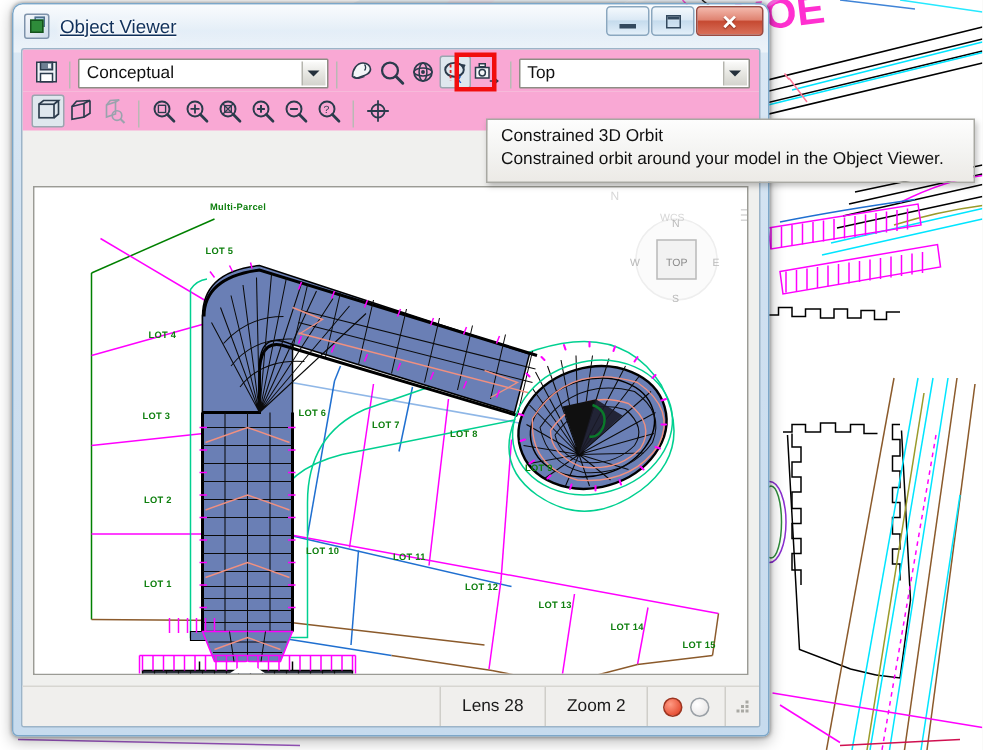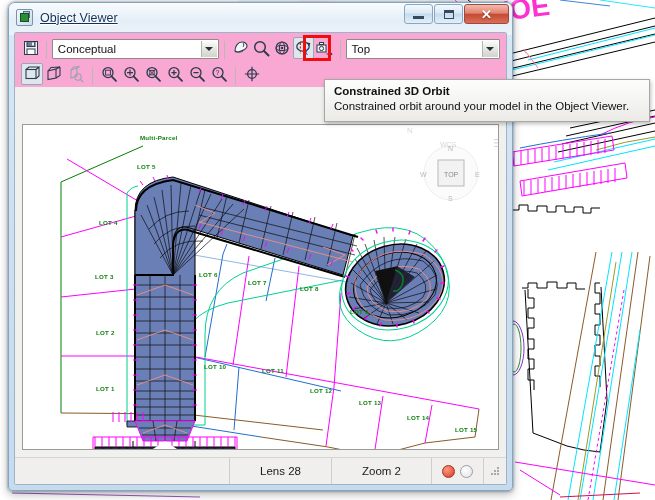--- a/index.html
+++ b/index.html
@@ -134,21 +134,21 @@
   
   .viewcube{position:absolute;right:16px;top:8px;width:60px;height:60px;}
 
   
   .statusbar{
     position:absolute;left:0;right:0;bottom:0;height:27px;
     background:#f0efed;border-top:1px solid #d7d6d1;
     display:flex;align-items:center;justify-content:flex-end;box-sizing:border-box;
   }
   .stcell{
-    height:27px;display:flex;align-items:center;padding:0 30px;
+    height:27px;display:flex;align-items:center;padding:0 14px;
     font-size:11.5px;color:#1b1b1b;border-left:1px solid #cfcec9;box-sizing:border-box;
   }
   .dots{
     width:22px;height:27px;display:flex;align-items:center;justify-content:center;
     border-left:1px solid #cfcec9;
   }
   .swatches{display:flex;align-items:center;gap:5px;padding:0 10px;height:27px;border-left:1px solid #cfcec9;}
   .sw{width:13px;height:13px;border-radius:50%;box-sizing:border-box;}
   .sw.red{background:radial-gradient(circle at 35% 32%,#ff9b84,#e8543a 70%,#c0381f);border:1px solid #9c3420;}
   .sw.white{background:radial-gradient(circle at 35% 32%,#ffffff,#eceaea 70%,#d5d4d3);border:1px solid #9aa0a6;}
@@ -161,21 +161,21 @@
   }
 
   
   #tooltip{
     position:absolute;left:324px;top:79px;width:326px;height:43px;
     background:linear-gradient(to bottom,#fdfdfd 0%,#f3f3f1 55%,#eceae6 100%);
     border:1px solid #a8a8a2;box-sizing:border-box;
     box-shadow:1px 2px 4px rgba(0,0,0,.25);
     padding:4px 9px 0 9px;z-index:60;
   }
-  #tooltip .tt-title{font-size:11.5px;font-weight:bold;color:#101010;line-height:15px;}
+  #tooltip .tt-title{font-size:11.5px;font-weight:normal;color:#101010;line-height:15px;}
   #tooltip .tt-body{font-size:11.5px;color:#101010;line-height:15px;white-space:nowrap;}
 
   .lotlabel{font-family:"Liberation Sans",sans-serif;font-size:6.2px;fill:#108010;font-weight:bold;letter-spacing:.2px;}
   .cubetxt{font-family:"Liberation Sans",sans-serif;font-size:7px;fill:#b9b9b9;}
 </style>
 </head>
 <body>
 
 <div id="cad-bg">
   <svg width="655" height="500" viewBox="0 0 655 500" xmlns="http://www.w3.org/2000/svg">

